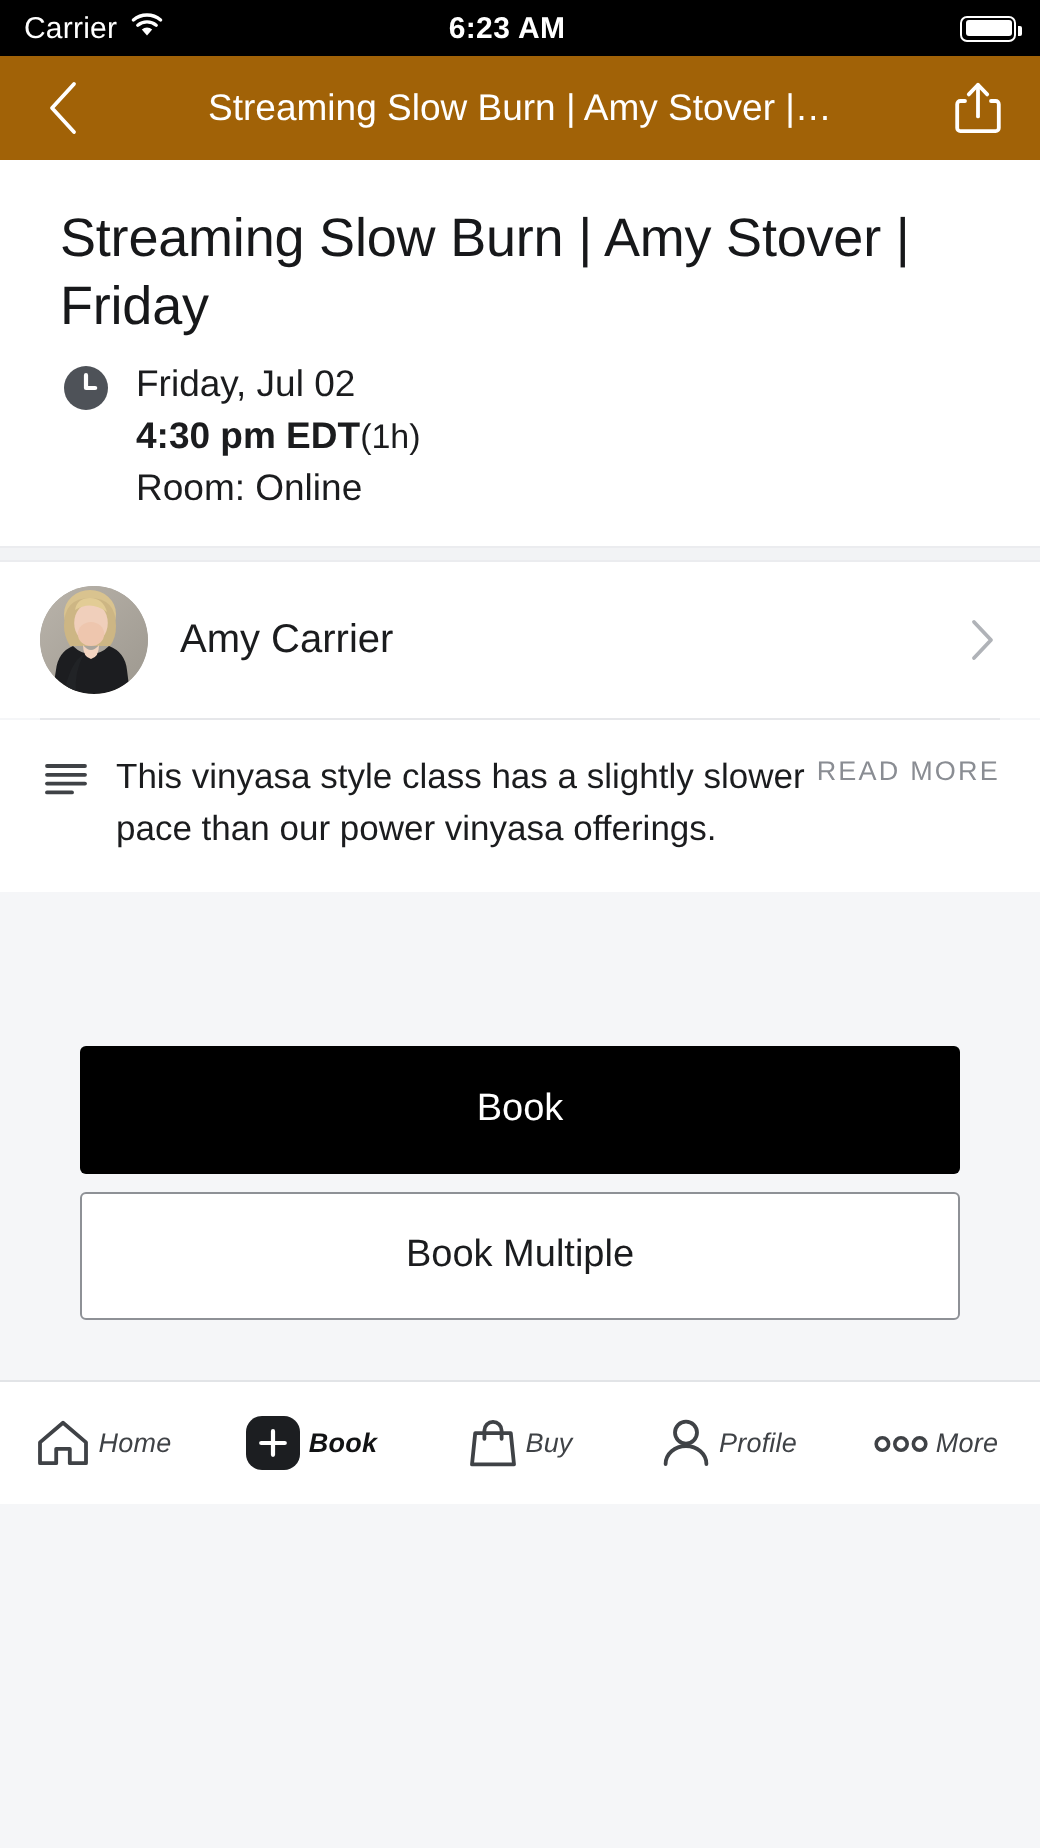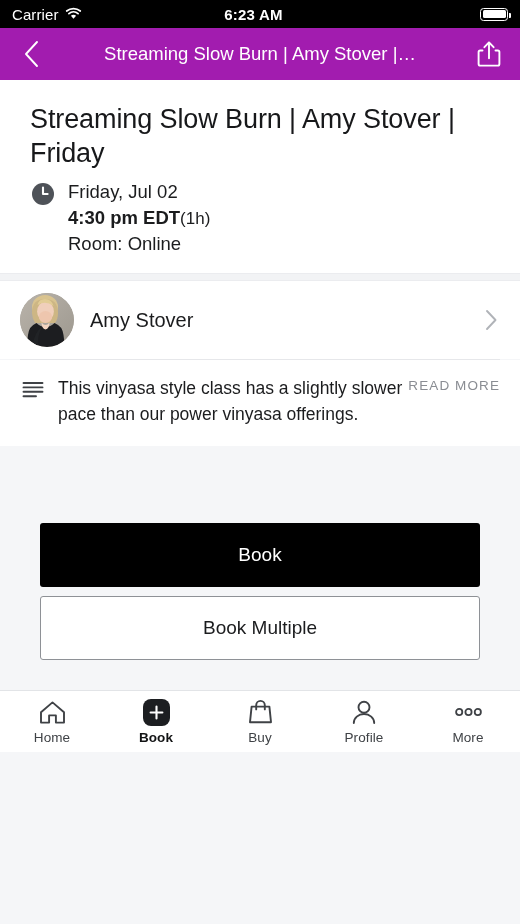--- a/index.html
+++ b/index.html
@@ -22,21 +22,21 @@
   .sb-left{ display:flex; align-items:center; gap:6px; font-size:15px; letter-spacing:.1px; }
   .sb-time{ position:absolute; left:0; right:13px; text-align:center; font-size:15px; font-weight:bold; letter-spacing:.2px; pointer-events:none;}
   .sb-right{ margin-left:auto; display:flex; align-items:center; }
   .wifi{ display:block; }
   .battery{ position:relative; width:28px; height:13px; border:1.6px solid #fff; border-radius:3.5px; }
   .battery::before{ content:""; position:absolute; left:1.5px; top:1.5px; bottom:1.5px; right:1.5px; background:#fff; border-radius:1.5px; }
   .battery::after{ content:""; position:absolute; right:-3.6px; top:4px; width:2px; height:5px; background:#fff; border-radius:0 1px 1px 0; }
 
   
   .navbar{
-    height:52px; background:#a21caf; color:#fff; flex:0 0 52px;
+    height:52px; background:#a16207; color:#fff; flex:0 0 52px;
     display:flex; align-items:center; padding:0 14px; position:relative;justify-content:space-between;
   }
   .nav-back{ width:34px; height:34px; display:flex; align-items:center; justify-content:center; flex:0 0 34px; }
   .nav-title{
     flex:1; text-align:center; font-size:18.5px; color:#fff;
     white-space:nowrap; overflow:hidden; text-overflow:ellipsis; padding:0 4px;
   }
   .nav-share{ width:34px; height:34px; display:flex; align-items:center; justify-content:center; flex:0 0 34px; }
 
   
@@ -91,22 +91,22 @@
   }
   .btn-primary{ background:#000; color:#fff; }
   .btn-secondary{ background:#fff; color:#1b1c1e; border:1px solid #8e9196; margin-top:9px; }
 
   
   .tabbar{
     flex:0 0 62px; height:62px; background:#fff; border-top:1px solid #e2e4e7;
     display:flex; align-items:center;
   }
   .tab{
-    flex:1; display:flex; flex-direction:column; align-items:center; justify-content:center;
-    gap:4px; height:100%;
+    flex:1; display:flex; flex-direction:row; align-items:center; justify-content:center;
+    gap:4px; height:100%;font-style:italic;
   }
   .tab-ico{ height:28px; display:flex; align-items:center; justify-content:center; }
   .tab-label{ font-size:13.5px; color:#3f4246; letter-spacing:.1px; }
   .tab.active .tab-label{ color:#121314; font-weight:bold; }
   .bookchip{
     width:27px; height:27px; border-radius:8px; background:#1c1e21;
     display:flex; align-items:center; justify-content:center;
   }
 </style>
 </head>
@@ -188,21 +188,21 @@
             <path d="M12 20 q0 -14 13 -14 q13 0 13 14 q0 6 -3 10 l-20 0 q-3 -5 -3 -10Z" fill="#cdb684"></path>
             <ellipse cx="25.5" cy="18.5" rx="8.4" ry="10" fill="#f0cfbb"></ellipse>
             <ellipse cx="25.5" cy="24" rx="6.6" ry="6" fill="#eec6ae"></ellipse>
             <path d="M17.5 12 q8 -5 16 1 q-2 -7 -8.5 -7 q-6.5 0 -7.5 6Z" fill="#e2cc95"></path>
             <path d="M16.5 30 q4 4 9 4 q5 0 9 -4 q8 3 9 12 q1 6 1 12 H7 q0 -7 1 -12 q1 -9 8.5 -12Z" fill="#1c1d20"></path>
             <path d="M21.5 29.5 q4 5 8 0 q0 6 -4 7 q-4 -1 -4 -7Z" fill="#f3d4c0"></path>
             <path d="M12 54 q3 -16 10 -20 q-5 9 -4 20Z" fill="#212326"></path>
           </g>
         </svg>
       </span>
-      <span class="inst-name">Amy Stover</span>
+      <span class="inst-name">Amy Carrier</span>
       <span class="chev-right">
         <svg width="13" height="22" viewBox="0 0 13 22">
           <path d="M2 2 L10.5 11 L2 20" stroke="#b0b3b8" stroke-width="1.9" fill="none" stroke-linecap="round" stroke-linejoin="round"></path>
         </svg>
       </span>
     </div>
 
     <div class="divider"></div>
 
     <div class="desc-row">

